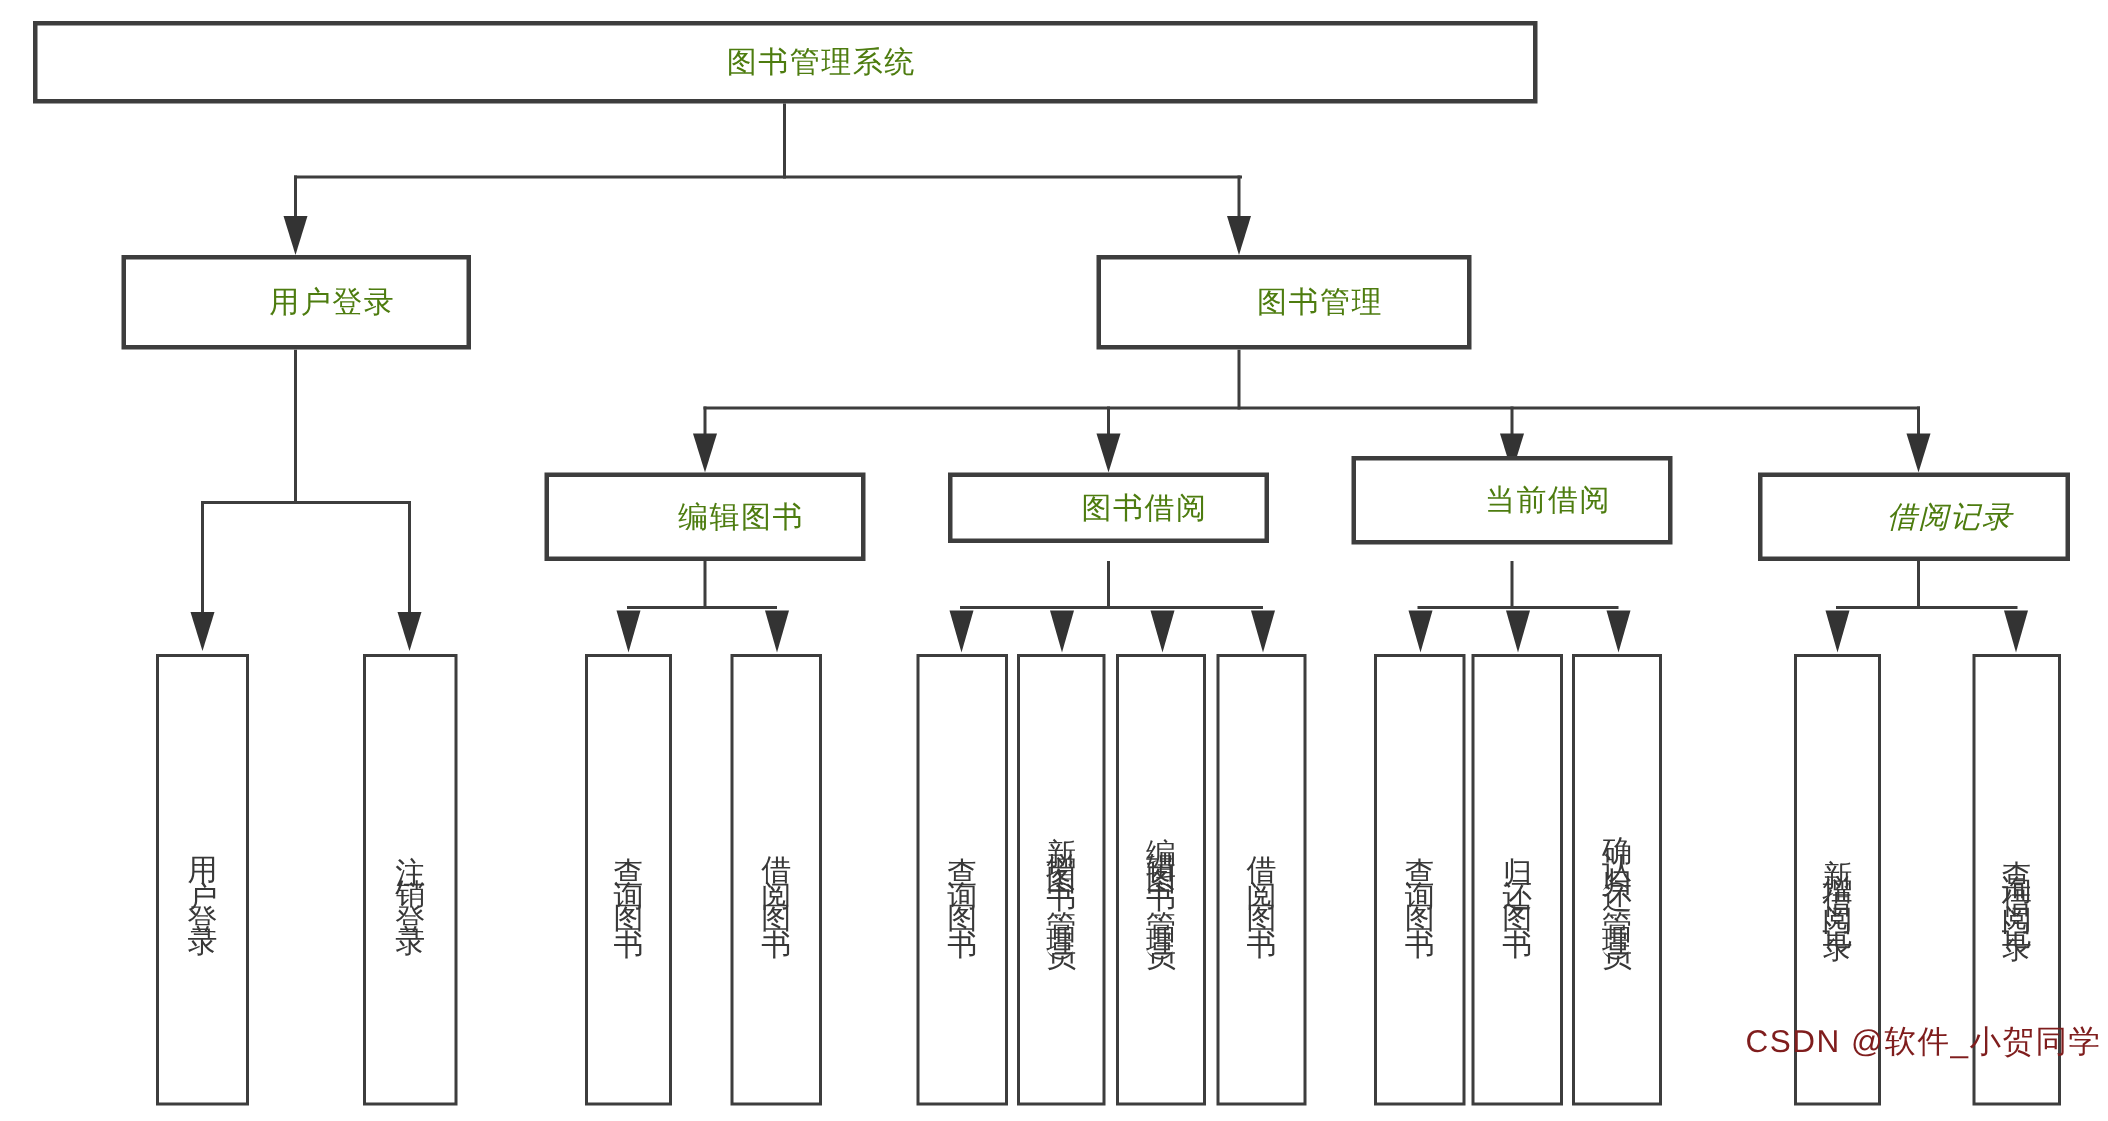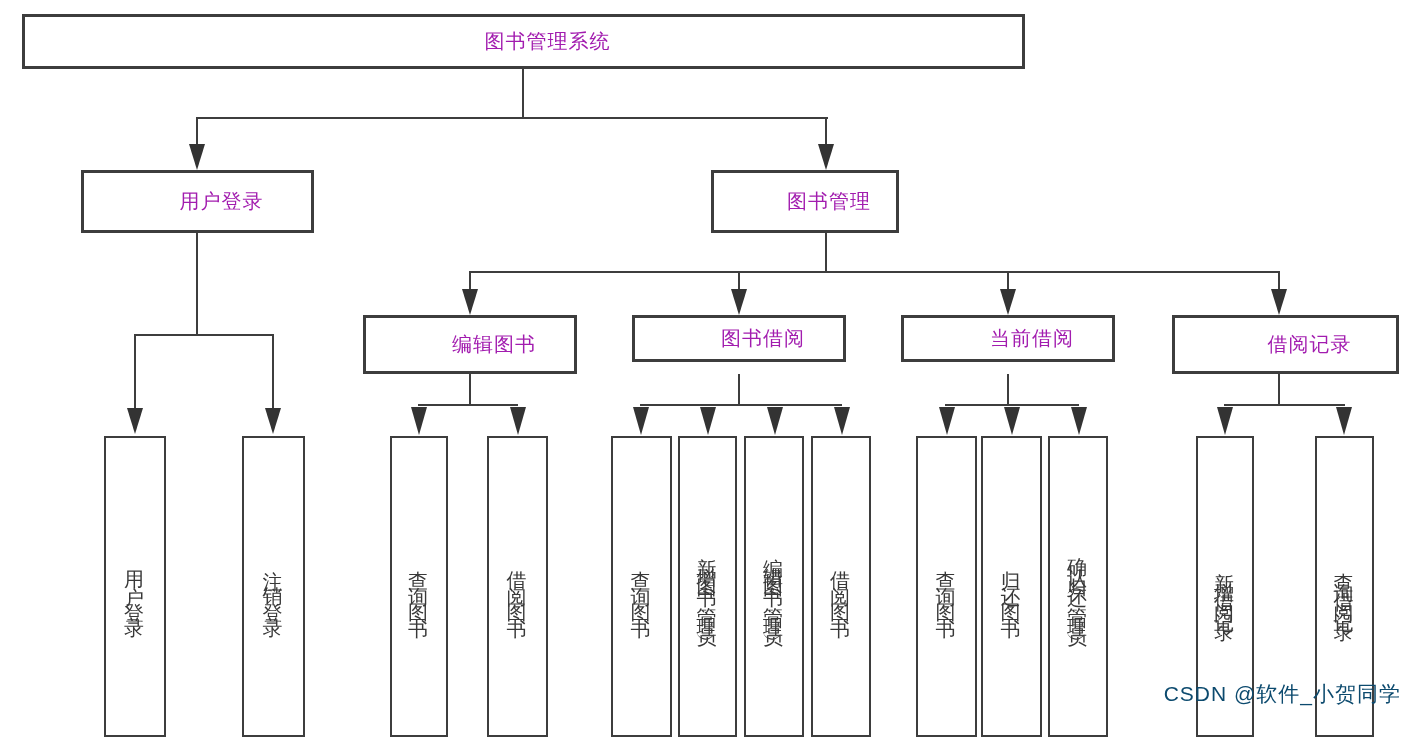--- a/index.html
+++ b/index.html
@@ -15,21 +15,21 @@
   .box {
     position: absolute;
     box-sizing: border-box;
     background: #ffffff;
     border: 3px solid #3d3d3d;
     display: flex;
     align-items: center;
     justify-content: center;
     font-size: 20px;
     letter-spacing: 1px;
-    color: #a21caf;
+    color: #4d7c0f;
     z-index: 2;
     padding-left: 48px;
   }
   .vbox {
     position: absolute;
     box-sizing: border-box;
     background: #ffffff;
     border: 2px solid #3d3d3d;
     display: flex;
     align-items: center;
@@ -53,42 +53,42 @@
     border-left: 8px solid transparent;
     border-right: 8px solid transparent;
     border-top: 26px solid #333333;
     z-index: 1;
   }
   .watermark {
     position: absolute;
     top: 680px;
     right: 4px;
     font-size: 21px;
-    color: #0c4a6e;
+    color: #7f1d1d;
     letter-spacing: 1px;
     z-index: 3;
     white-space: nowrap;
   }
 </style>
 </head>
 <body>
 
 <div class="canvas">
 
   <div class="box" style="left:22px; top:14px; width:1003px; height:55px;">图书管理系统</div>
 
   <div class="vline" style="left:522px; top:68px; height:51px;"></div>
   <div class="hline" style="left:196px; top:117px; width:632px;"></div>
   <div class="vline" style="left:196px; top:117px; height:31px;"></div>
   <div class="arrow" style="left:189px; top:144px;"></div>
   <div class="vline" style="left:825px; top:117px; height:31px;"></div>
   <div class="arrow" style="left:818px; top:144px;"></div>
 
   <div class="box" style="left:81px; top:170px; width:233px; height:63px;">用户登录</div>
-  <div class="box" style="left:711px; top:170px; width:188px; height:63px;">图书管理</div>
+  <div class="box" style="left:731px; top:170px; width:250px; height:63px;">图书管理</div>
 
   <div class="vline" style="left:196px; top:233px; height:103px;"></div>
   <div class="hline" style="left:134px; top:334px; width:140px;"></div>
   <div class="vline" style="left:134px; top:334px; height:76px;"></div>
   <div class="arrow" style="left:127px; top:408px;"></div>
   <div class="vline" style="left:272px; top:334px; height:76px;"></div>
   <div class="arrow" style="left:265px; top:408px;"></div>
 
   <div class="vline" style="left:825px; top:233px; height:40px;"></div>
   <div class="hline" style="left:469px; top:271px; width:811px;"></div>
@@ -96,22 +96,22 @@
   <div class="arrow" style="left:462px; top:289px;"></div>
   <div class="vline" style="left:738px; top:271px; height:20px;"></div>
   <div class="arrow" style="left:731px; top:289px;"></div>
   <div class="vline" style="left:1007px; top:271px; height:20px;"></div>
   <div class="arrow" style="left:1000px; top:289px;"></div>
   <div class="vline" style="left:1278px; top:271px; height:20px;"></div>
   <div class="arrow" style="left:1271px; top:289px;"></div>
 
   <div class="box" style="left:363px; top:315px; width:214px; height:59px;">编辑图书</div>
   <div class="box" style="left:632px; top:315px; width:214px; height:47px;">图书借阅</div>
-  <div class="box" style="left:901px; top:315px; width:214px; height:47px;">当前借阅</div>
-  <div class="box" style="left:1172px; top:315px; width:227px; height:59px;">借阅记录</div>
+  <div class="box" style="left:901px; top:304px; width:214px; height:59px;">当前借阅</div>
+  <div class="box" style="left:1172px; top:315px; width:208px; height:59px;font-style:italic;">借阅记录</div>
 
   <div class="vline" style="left:469px; top:374px; height:32px;"></div>
   <div class="hline" style="left:418px; top:404px; width:100px;"></div>
   <div class="arrow" style="left:411px; top:407px; border-top-width:28px;"></div>
   <div class="arrow" style="left:510px; top:407px; border-top-width:28px;"></div>
 
   <div class="vline" style="left:738px; top:374px; height:32px;"></div>
   <div class="hline" style="left:640px; top:404px; width:202px;"></div>
   <div class="arrow" style="left:633px; top:407px; border-top-width:28px;"></div>
   <div class="arrow" style="left:700px; top:407px; border-top-width:28px;"></div>

